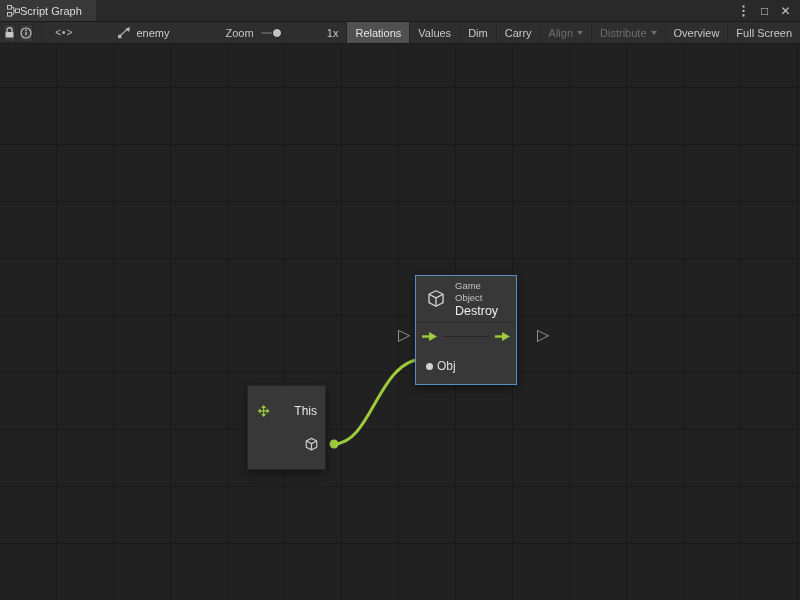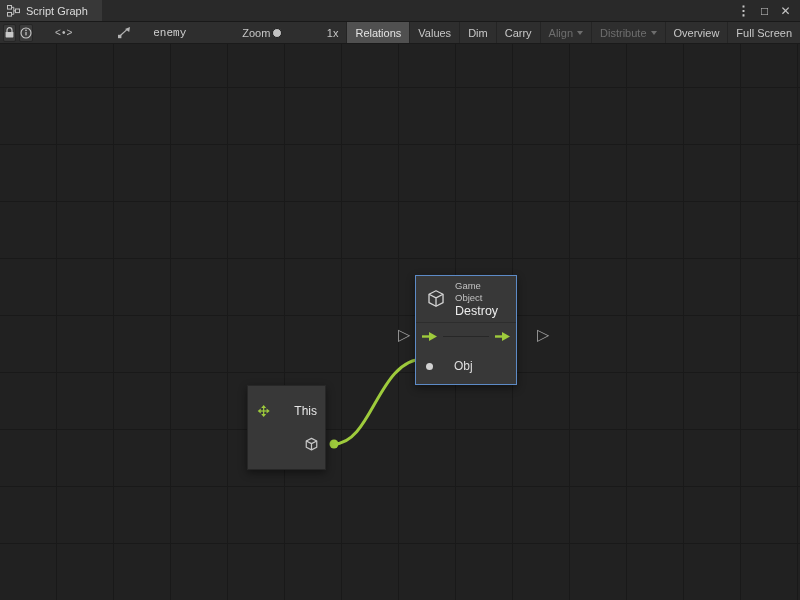--- a/index.html
+++ b/index.html
@@ -2,35 +2,35 @@
 <html><head>
 <meta charset="utf-8">
 <style>
   html,body{margin:0;padding:0;background:#141414;}
   .window{position:relative;width:800px;height:600px;overflow:hidden;background:#212121;
           font-family:"Liberation Sans",sans-serif;color:#d2d2d2;user-select:none;}
 
   
   .titlebar{height:22px;background:#292929;border-bottom:1px solid #191919;box-sizing:border-box;
             display:flex;align-items:stretch;}
-  .tab{display:flex;align-items:center;gap:6px;background:#383838;padding:0 14px 0 7px;
+  .tab{display:flex;align-items:center;background:#383838;padding:0 14px 0 7px;
        font-size:11px;color:#dcdcdc;}
   .titlebar-actions{margin-left:auto;display:flex;align-items:center;gap:6px;padding-right:7px;}
   .tb-ctl{width:15px;text-align:center;font-size:12px;color:#c6c6c6;line-height:20px;}
   .tb-ctl.kebab{font-size:13px;font-weight:bold;}
 
   
   .toolbar{height:22px;background:#2e2e2e;border-bottom:1px solid #1a1a1a;box-sizing:border-box;
            display:flex;align-items:center;font-size:11px;color:#c4c4c4;}
   .icon-btn{width:20px;height:18px;margin-left:3px;display:flex;align-items:center;justify-content:center;
             background:#3a3a3a;border:1px solid #262626;border-radius:2px;box-sizing:border-box;}
   .flat-icon{margin-left:14px;display:flex;align-items:center;color:#bdbdbd;font-size:10px;letter-spacing:1px;}
   .vsep{width:1px;height:21px;background:#242424;}
   .vsep.left{margin-left:8px;}
-  .graph-ref{display:flex;align-items:center;gap:22px;margin-left:44px;color:#cfcfcf;font-family:Liberation Mono, monospace;}
+  .graph-ref{display:flex;align-items:center;gap:5px;margin-left:44px;color:#cfcfcf;}
   .zoom-label{margin-left:56px;color:#c6c6c6;text-align:right;}
   .zoom-slider{position:relative;width:90px;height:14px;margin:0 7px;display:flex;align-items:center;}
   .zoom-track{width:100%;height:2px;background:#585858;border-radius:1px;}
   .zoom-knob{position:absolute;right:0;top:2px;width:10px;height:10px;border-radius:50%;
              background:#c2c2c2;border:1px solid #1d1d1d;box-sizing:border-box;}
   .zoom-value{color:#c6c6c6;margin-right:8px;margin-left:38px;}
   .tbtn-group{margin-left:auto;display:flex;align-items:stretch;height:100%;}
   .tbtn{display:flex;align-items:center;gap:4px;padding:0 8px;color:#c8c8c8;white-space:nowrap;}
   .tbtn.active{background:#505050;color:#e4e4e4;}
   .tbtn.disabled{color:#6e6e6e;}
@@ -50,21 +50,21 @@
   .node-this{border:1px solid #272727;}
   .node-destroy{border:1px solid #5d8bc7;}
   .nt-header{display:flex;align-items:center;gap:24px;padding:13px 8px 0 9px;color:#e6e6e6;}
   .nt-cube{position:absolute;right:6px;bottom:17px;}
   .nd-header{display:flex;align-items:center;gap:9px;height:46px;padding:0 10px;}
   .nd-cat{font-size:9.5px;color:#c2c2c2;line-height:12px;}
   .nd-title{font-size:12.5px;color:#ededed;line-height:14px;}
   .nd-flowrow{display:flex;align-items:center;height:27px;border-top:1px solid #2d2d2d;}
   .flow-arrow{flex:none;margin:0 5px;}
   .relation-line{flex:1;height:0;border-top:1px solid #272727;}
-  .nd-objrow{display:flex;align-items:center;gap:21px;height:32px;padding-left:10px;}
+  .nd-objrow{display:flex;align-items:center;gap:4px;height:32px;padding-left:10px;}
   .port-dot{width:7px;height:7px;border-radius:50%;background:#d2d2d2;flex:none;}
   .nd-obj-label{color:#dedede;}
   .ghost-tri{position:absolute;z-index:0;font-size:16px;line-height:14px;color:#9c9c9c;}
 </style>
 </head>
 <body>
 
 <div class="window">
 
   <div class="titlebar">

